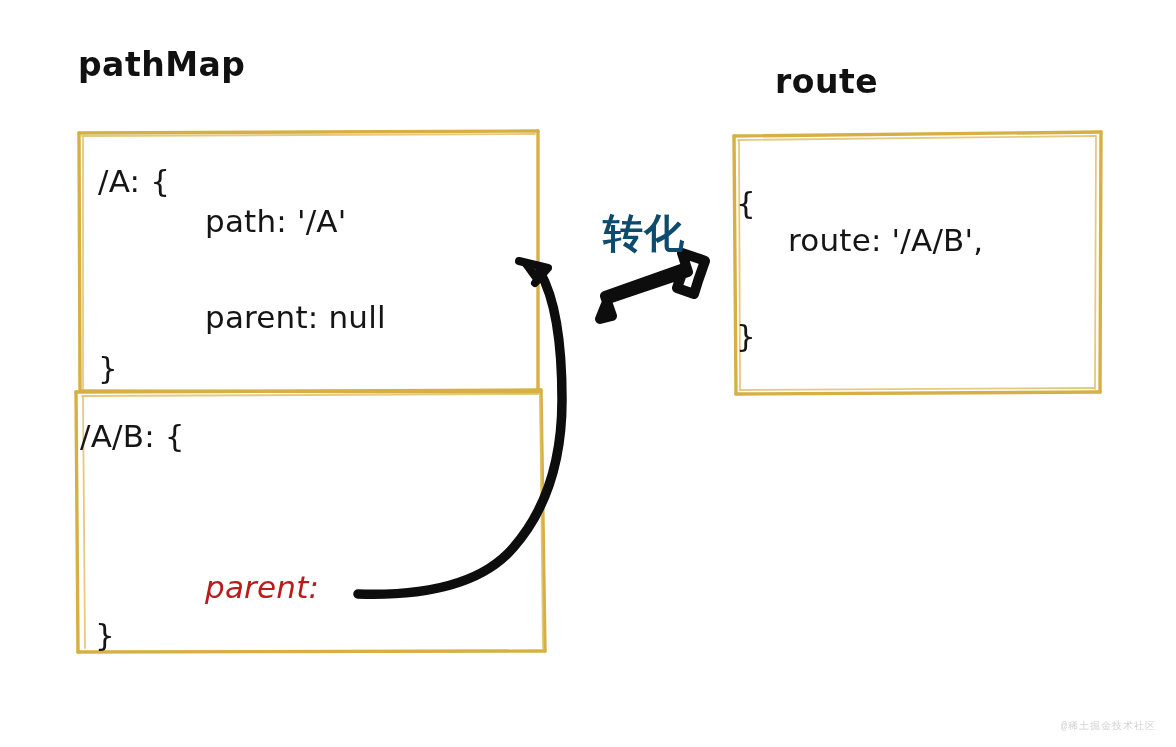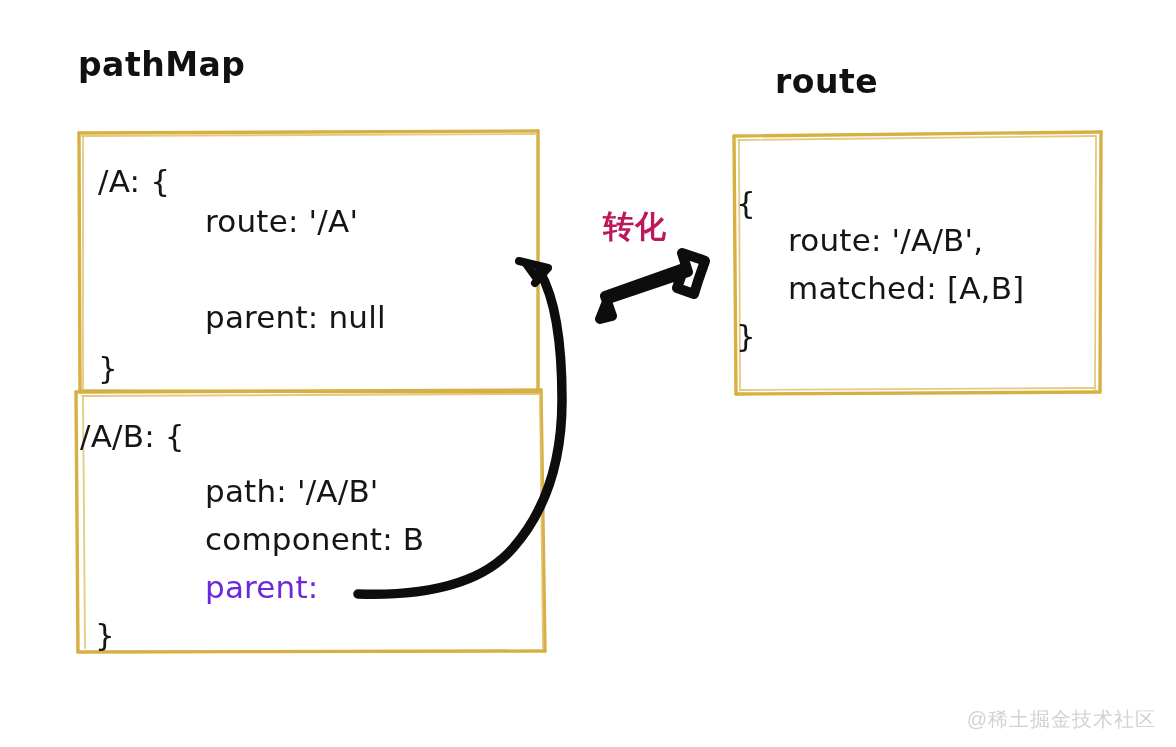--- a/index.html
+++ b/index.html
@@ -37,21 +37,21 @@
 
   .code-line {
     position: absolute;
     font-family: "DejaVu Sans", sans-serif;
     font-size: 31px;
     font-weight: 500;
     color: #151515;
     white-space: pre;
     letter-spacing: 0.2px;
   }
-  .code-line.red { color: #6d28d9; }
+  .code-line.red { color: #b91c1c; font-style: italic; }
 
   
   #tl-key      { left: 98px;  top: 163px; }
   #tl-path     { left: 205px; top: 203px; }
   #tl-comp     { left: 205px; top: 251px; }
   #tl-parent   { left: 205px; top: 299px; text-align: right; }
   #tl-close    { left: 98px;  top: 350px; }
 
   
   #bl-key      { left: 80px;  top: 418px; }
@@ -62,34 +62,34 @@
 
   
   #r-open      { left: 736px; top: 185px; }
   #r-path      { left: 788px; top: 222px; }
   #r-matched   { left: 788px; top: 270px; }
   #r-close     { left: 736px; top: 318px; }
 
   .cjk-label {
     position: absolute;
     font-family: Liberation Sans, sans-serif;
-    font-size: 31px;
+    font-size: 40px;
     font-weight: 600;
-    color: #be185d;
+    color: #0c4a6e;
     white-space: nowrap;
     letter-spacing: 1px;
   }
   #arrow-label { left: 603px; top: 206px; }
 
   .watermark {
     position: absolute;
     right: 20px;
     bottom: 14px;
-    font-family: Liberation Sans, sans-serif;
-    font-size: 20px;
+    font-family: Liberation Mono, monospace;
+    font-size: 10px;
     color: #d2d2d2;
     letter-spacing: 1px;
     white-space: nowrap;
     user-select: none;
     margin-left: 44px;
   }
 </style>
 </head>
 <body>
 
@@ -159,32 +159,29 @@
                Z" fill="#ffffff" stroke="#0d0d0d" stroke-width="10" stroke-linejoin="round" stroke-linecap="round"></path>
     </g>
 
   </svg>
 
   <div class="box-title" id="title-pathmap">pathMap</div>
 
   <div class="box-title" id="title-route">route</div>
 
   <div class="code-line" id="tl-key">/A: {</div>
-  <div class="code-line" id="tl-path">route: '/A'</div>
+  <div class="code-line" id="tl-path">path: '/A'</div>
   <div class="code-line" id="tl-parent">parent: null</div>
   <div class="code-line" id="tl-close">}</div>
 
   <div class="code-line" id="bl-key">/A/B: {</div>
-  <div class="code-line" id="bl-path">path: '/A/B'</div>
-  <div class="code-line" id="bl-comp">component: B</div>
   <div class="code-line red" id="bl-parent">parent:</div>
   <div class="code-line" id="bl-close">}</div>
 
   <div class="code-line" id="r-open">{</div>
   <div class="code-line" id="r-path">route: '/A/B',</div>
-  <div class="code-line" id="r-matched">matched: [A,B]</div>
   <div class="code-line" id="r-close">}</div>
 
   <div class="cjk-label" id="arrow-label">转化</div>
 
   <div class="watermark">@稀土掘金技术社区</div>
 
 </div>
 
 </body></html>

